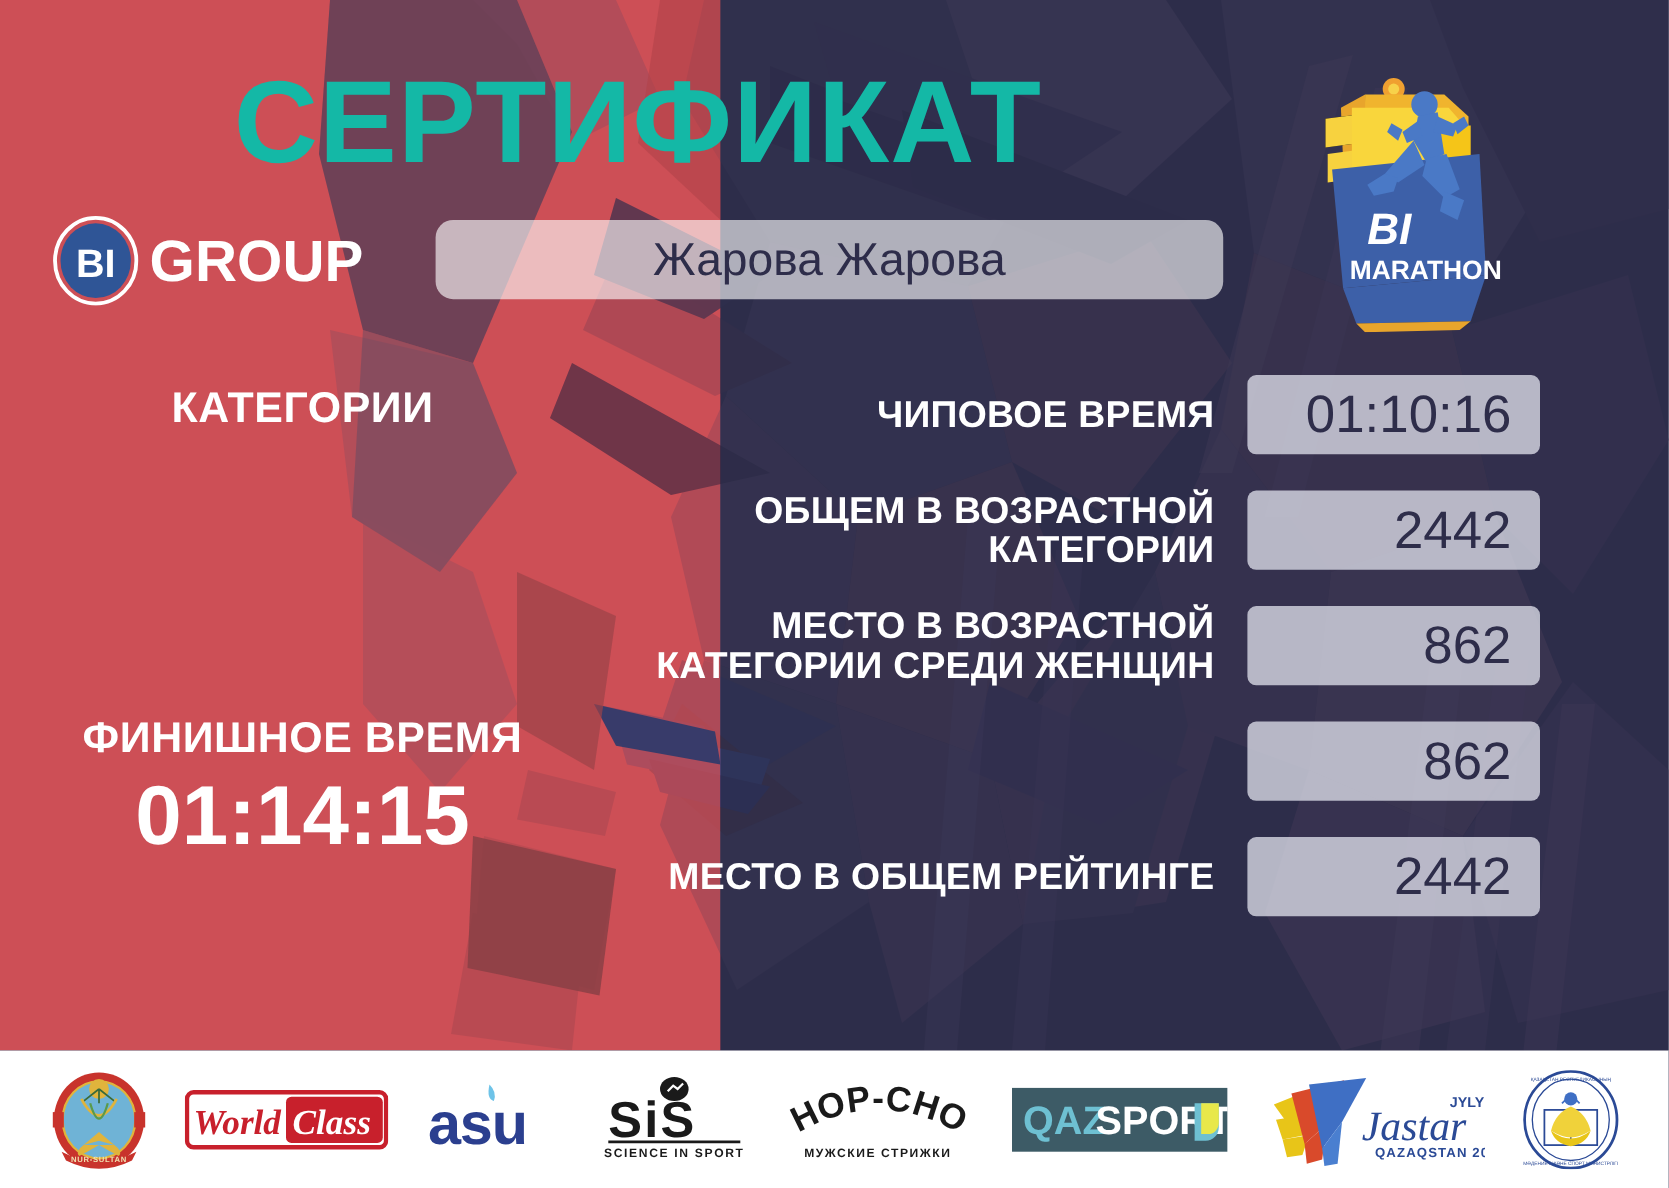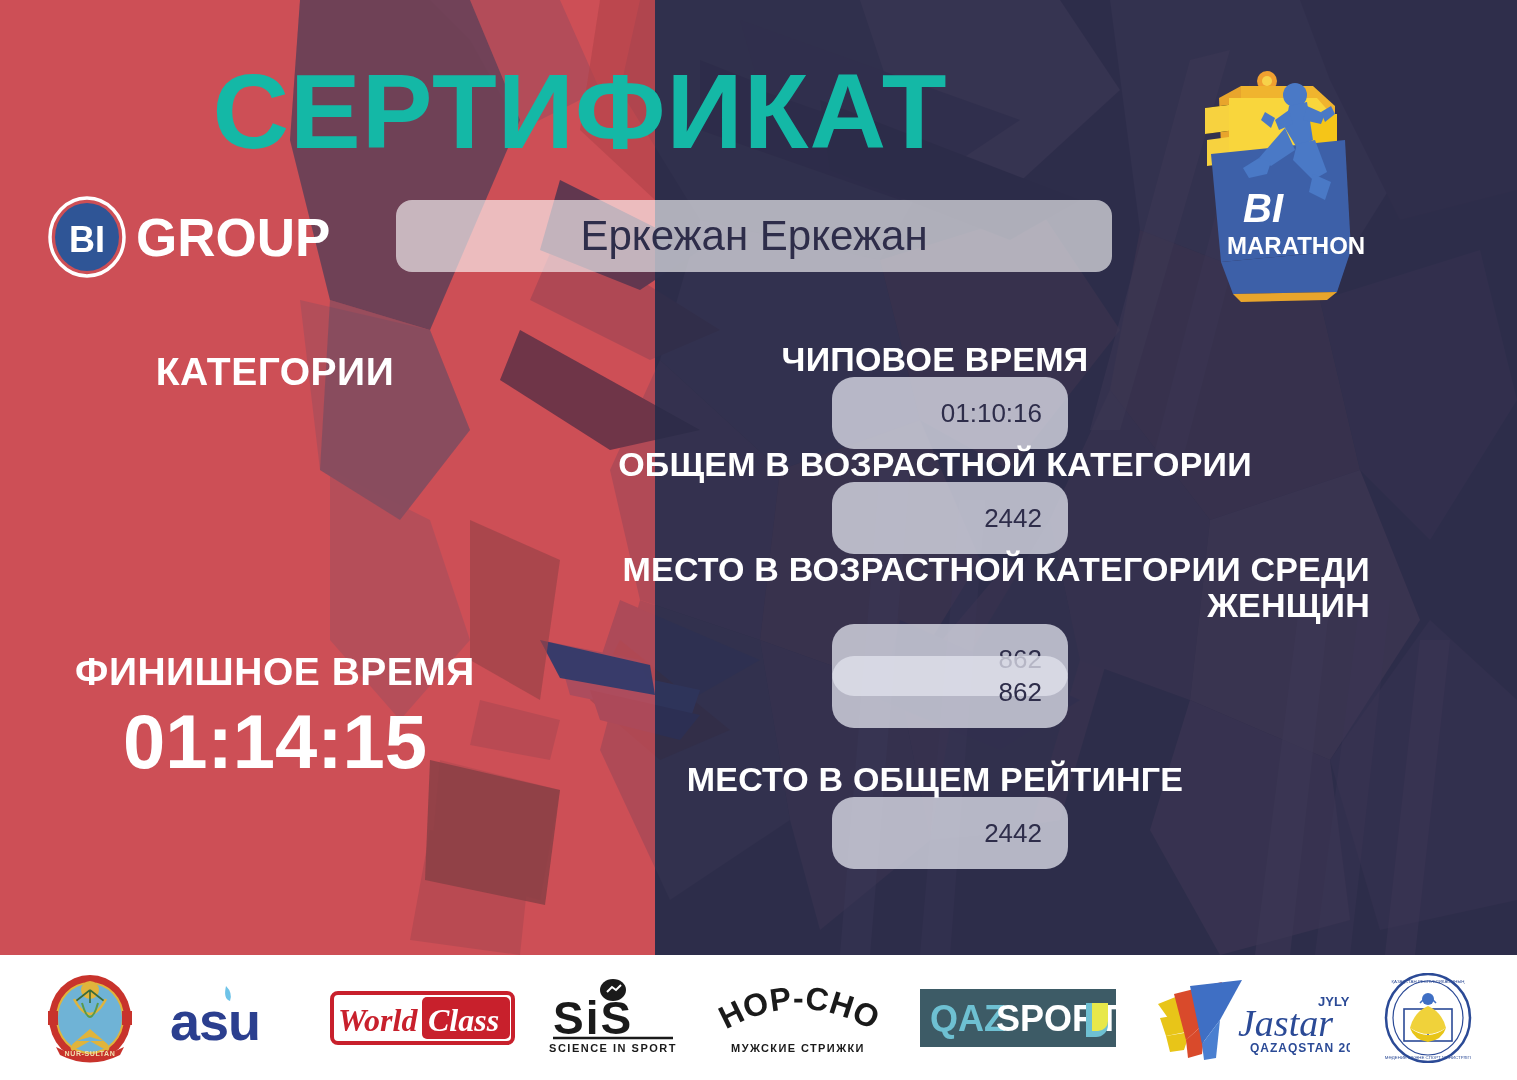--- a/index.html
+++ b/index.html
@@ -145,47 +145,47 @@
   
   .right-rows {
     position: absolute;
     left: 500px;
     top: 341px;
     width: 900px;
   }
   .srow {
     display: flex;
     align-items: center;
+    justify-content: flex-end;
     margin-bottom: 33px;
     height: 72px;
-    flex-direction: column;
   }
   .srow .rlabel {
     color: #ffffff;
     font-size: 34px;
     font-weight: bold;
     text-align: right;
     line-height: 1.07;
     padding-right: 30px;
     letter-spacing: 0.2px;
     flex: 1;
   }
   .srow .rvalue {
-    width: 236px;
+    width: 266px;
     height: 72px;
     flex: none;
     background: rgba(225,226,236,0.76);
-    border-radius: 22px;
+    border-radius: 8px;
     display: flex;
     align-items: center;
     justify-content: flex-end;
     box-sizing: border-box;
     padding-right: 26px;
     color: #2e2d4a;
-    font-size: 26px;
+    font-size: 48px;
     font-weight: normal;
   }
 </style>
 </head>
 <body>
 
 <div class="cert">
 
   <div class="bg">
     <svg viewBox="0 0 1517 955" xmlns="http://www.w3.org/2000/svg">
@@ -287,21 +287,21 @@
       <svg width="78" height="82" viewBox="0 0 78 82" xmlns="http://www.w3.org/2000/svg">
         <ellipse cx="39" cy="41" rx="37" ry="39" fill="none" stroke="#ffffff" stroke-width="3.5"></ellipse>
         <ellipse cx="39" cy="41" rx="32" ry="34" fill="#2f5596"></ellipse>
         <text x="39" y="56" text-anchor="middle" fill="#ffffff" font-family="Liberation Sans, sans-serif" font-size="36" font-weight="bold">BI</text>
       </svg>
     </span>
     <span class="gtext">GROUP</span>
   </div>
 
   <div class="nameplate">
-    <span class="nm">Еркежан Еркежан</span>
+    <span class="nm">Жарова Жарова</span>
   </div>
 
   <div class="bimarathon">
     <svg width="200" height="240" viewBox="0 0 200 240" xmlns="http://www.w3.org/2000/svg">
 
       <circle cx="82" cy="19" r="10" fill="#f0a030"></circle>
       <circle cx="82" cy="19" r="5" fill="#f7d24a"></circle>
 
       <polygon points="34,36 56,24 62,78 36,84" fill="#e8a52c"></polygon>
       <polygon points="56,24 128,24 150,44 150,150 120,160 56,140" fill="#f0b42e"></polygon>
@@ -385,33 +385,33 @@
         <path d="M44 56 L30 68 L44 64 L58 68 Z" fill="#e0b43c"></path>
         <path d="M30 68 Q22 74 26 78 Q34 74 44 68 Q54 74 62 78 Q66 74 58 68" fill="#e0b43c"></path>
         <rect x="2" y="38" width="10" height="14" fill="#c8332c"></rect>
         <rect x="76" y="38" width="10" height="14" fill="#c8332c"></rect>
         <path d="M10 74 Q44 92 78 74 L74 82 Q44 97 14 82 Z" fill="#c8332c"></path>
         <text x="44" y="83" text-anchor="middle" fill="#f0e0b0" font-family="Liberation Sans, sans-serif" font-size="7" font-weight="bold" letter-spacing="0.6">NUR-SULTAN</text>
       </svg>
     </div>
 
     <div class="sponsor">
-      <svg width="128" height="72" viewBox="0 0 128 72" xmlns="http://www.w3.org/2000/svg">
-        <path d="M36 10 q10 -6 14 4 q2 6 2 14" fill="none" stroke="#4aa8dd" stroke-width="0"></path>
-        <path d="M58 4 q7 7 4 15 q-7 -2 -4 -15 z" fill="#6ec3e8"></path>
-        <text x="2" y="58" fill="#2b3f8f" font-family="Liberation Sans, sans-serif" font-size="54" font-weight="bold" letter-spacing="-1">asu</text>
-      </svg>
-    </div>
-
-    <div class="sponsor">
       <svg width="185" height="62" viewBox="0 0 185 62" xmlns="http://www.w3.org/2000/svg">
         <rect x="2" y="6" width="181" height="50" rx="6" fill="#ffffff" stroke="#c8202c" stroke-width="4"></rect>
         <text x="8" y="44" fill="#c8202c" font-family="Liberation Serif, serif" font-size="32" font-weight="bold" font-style="italic">World</text>
         <rect x="92" y="10" width="88" height="42" rx="5" fill="#c8202c"></rect>
         <text x="98" y="44" fill="#ffffff" font-family="Liberation Serif, serif" font-size="32" font-weight="bold" font-style="italic">Class</text>
+      </svg>
+    </div>
+
+    <div class="sponsor">
+      <svg width="128" height="72" viewBox="0 0 128 72" xmlns="http://www.w3.org/2000/svg">
+        <path d="M36 10 q10 -6 14 4 q2 6 2 14" fill="none" stroke="#4aa8dd" stroke-width="0"></path>
+        <path d="M58 4 q7 7 4 15 q-7 -2 -4 -15 z" fill="#6ec3e8"></path>
+        <text x="2" y="58" fill="#2b3f8f" font-family="Liberation Sans, sans-serif" font-size="54" font-weight="bold" letter-spacing="-1">asu</text>
       </svg>
     </div>
 
     <div class="sponsor">
       <svg width="128" height="80" viewBox="0 0 128 80" xmlns="http://www.w3.org/2000/svg">
         <ellipse cx="64" cy="12" rx="13" ry="11" fill="#1a1a1a"></ellipse>
         <path d="M58 14 l5 -5 l4 3 l5 -5" stroke="#ffffff" stroke-width="2" fill="none"></path>
         <text x="4" y="56" fill="#1a1a1a" font-family="Liberation Sans, sans-serif" font-size="46" font-weight="bold" letter-spacing="2">SiS</text>
         <line x1="4" y1="60" x2="124" y2="60" stroke="#1a1a1a" stroke-width="2.5"></line>
         <text x="64" y="74" text-anchor="middle" fill="#1a1a1a" font-family="Liberation Sans, sans-serif" font-size="11" font-weight="bold" letter-spacing="1.5">SCIENCE IN SPORT</text>

